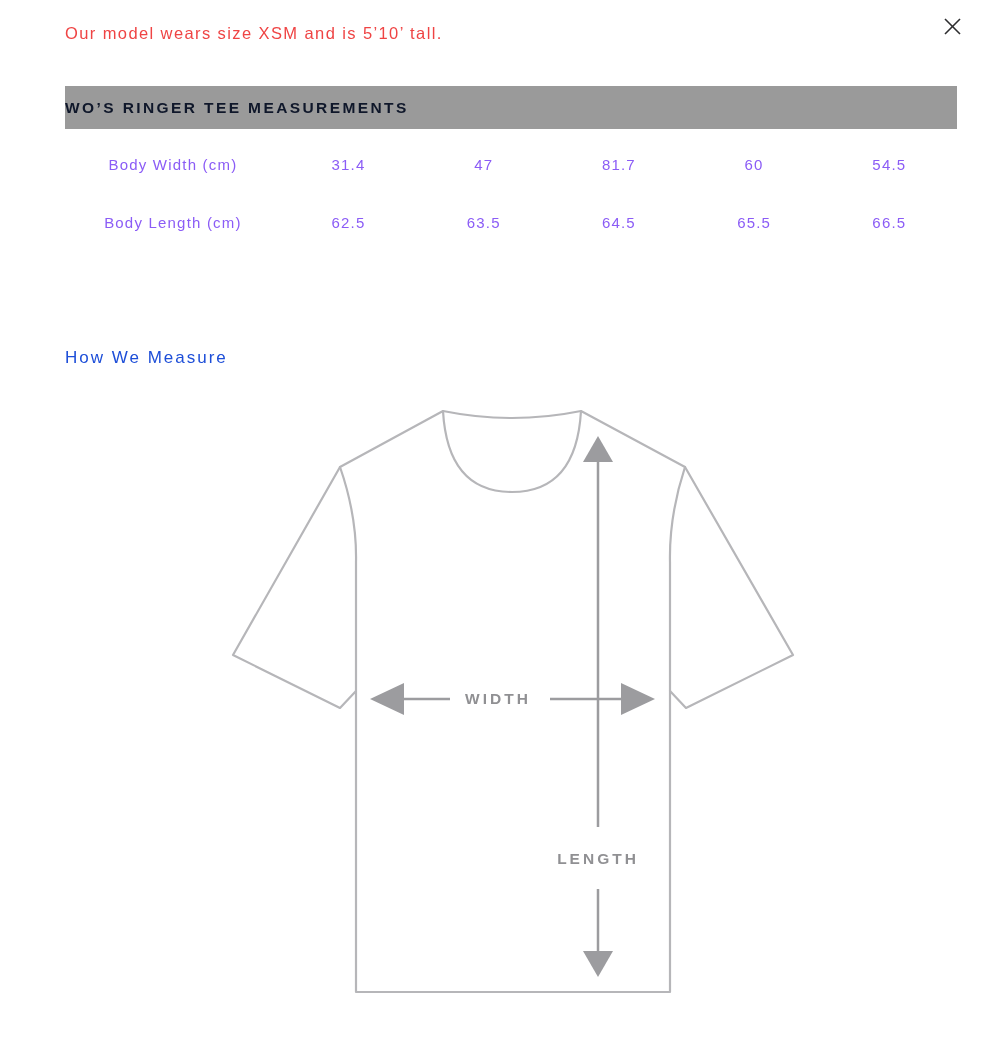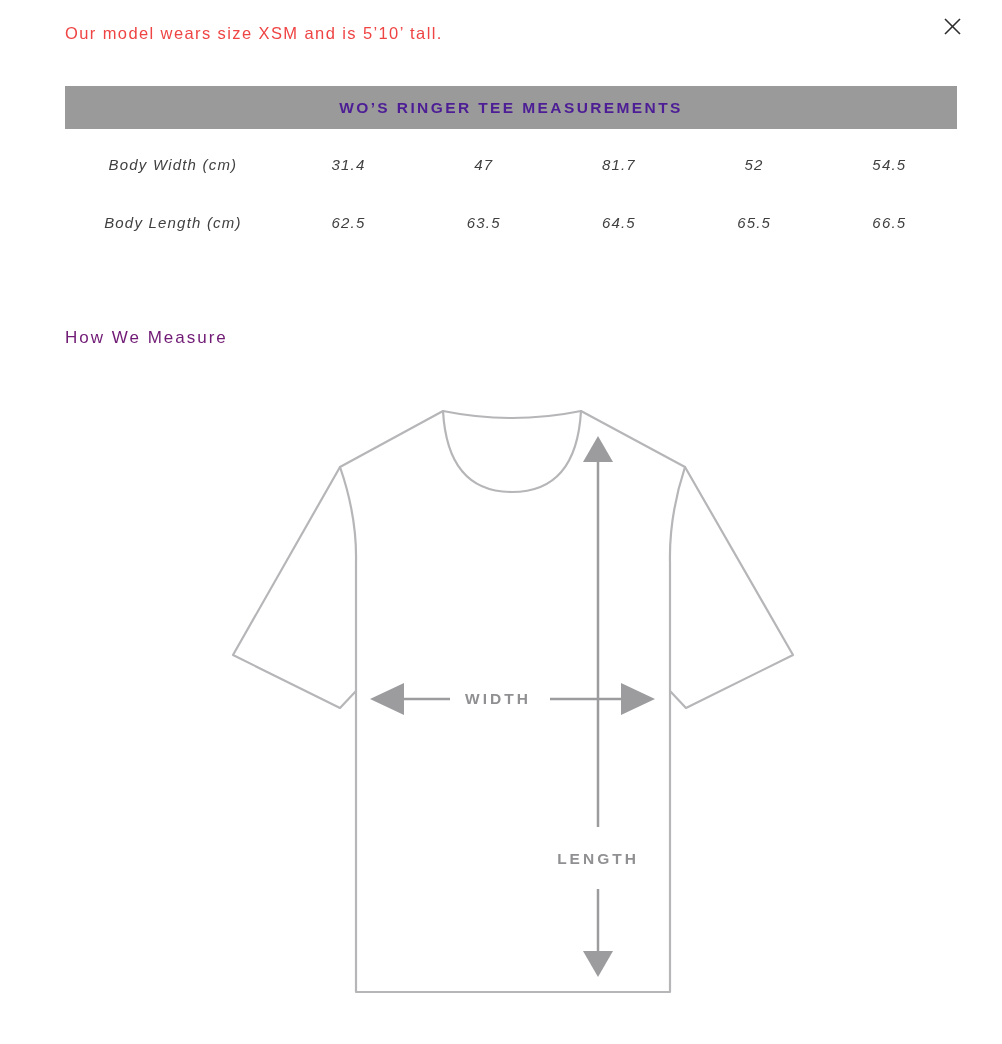--- a/index.html
+++ b/index.html
@@ -33,55 +33,54 @@
   }
   table.size-table {
     width: 100%;
     border-collapse: collapse;
     table-layout: fixed;
   }
   .size-table col.c-label { width: 24.2%; }
   .size-table col.c-val { width: 15.16%; }
   .size-table .title-cell {
     background: #9a9a9a;
-    color: #4c1d95;
+    color: #0f172a;
     font-size: 15.5px;
     font-weight: bold;
     letter-spacing: 2.4px;
-    text-align: center;
+    text-align: left;
     height: 43px;
     vertical-align: middle;
   }
   .size-table .col-head {
     background: #ebebeb;
     color: #939395;
     font-size: 14px;
     font-weight: normal;
     letter-spacing: 2.6px;
     text-align: center;
     height: 48px;
     vertical-align: middle;
   }
   .size-table .data-row td {
     height: 58px;
     padding-top: 12px;
     text-align: center;
     vertical-align: middle;
-    color: #404040;
+    color: #8b5cf6;
     font-size: 15px;
     letter-spacing: 1.2px;
     background: #ffffff;
-    font-style: italic;
   }
   .how-heading {
     position: absolute;
-    left: 65px; top: 328px;
+    left: 65px; top: 348px;
     font-size: 17px;
     letter-spacing: 2px;
-    color: #701a75;
+    color: #1d4ed8;
   }
   svg.diagram {
     position: absolute;
     left: 0; top: 0;
     pointer-events: none;
   }
   .shirt-line { fill: none; stroke: #b6b6b9; stroke-width: 2.2; stroke-linejoin: round; stroke-linecap: round; }
   .arrow-shaft { stroke: #9c9c9f; stroke-width: 2.5; }
   .arrow-head { fill: #9c9c9f; stroke: none; }
   .measure-label {
@@ -116,21 +115,21 @@
     </colgroup>
     <tbody>
       <tr>
         <td class="title-cell" colspan="6">WO’S RINGER TEE MEASUREMENTS</td>
       </tr>
       <tr class="data-row">
         <td>Body Width (cm)</td>
         <td>31.4</td>
         <td>47</td>
         <td>81.7</td>
-        <td>52</td>
+        <td>60</td>
         <td>54.5</td>
       </tr>
       <tr class="data-row">
         <td>Body Length (cm)</td>
         <td>62.5</td>
         <td>63.5</td>
         <td>64.5</td>
         <td>65.5</td>
         <td>66.5</td>
       </tr>

